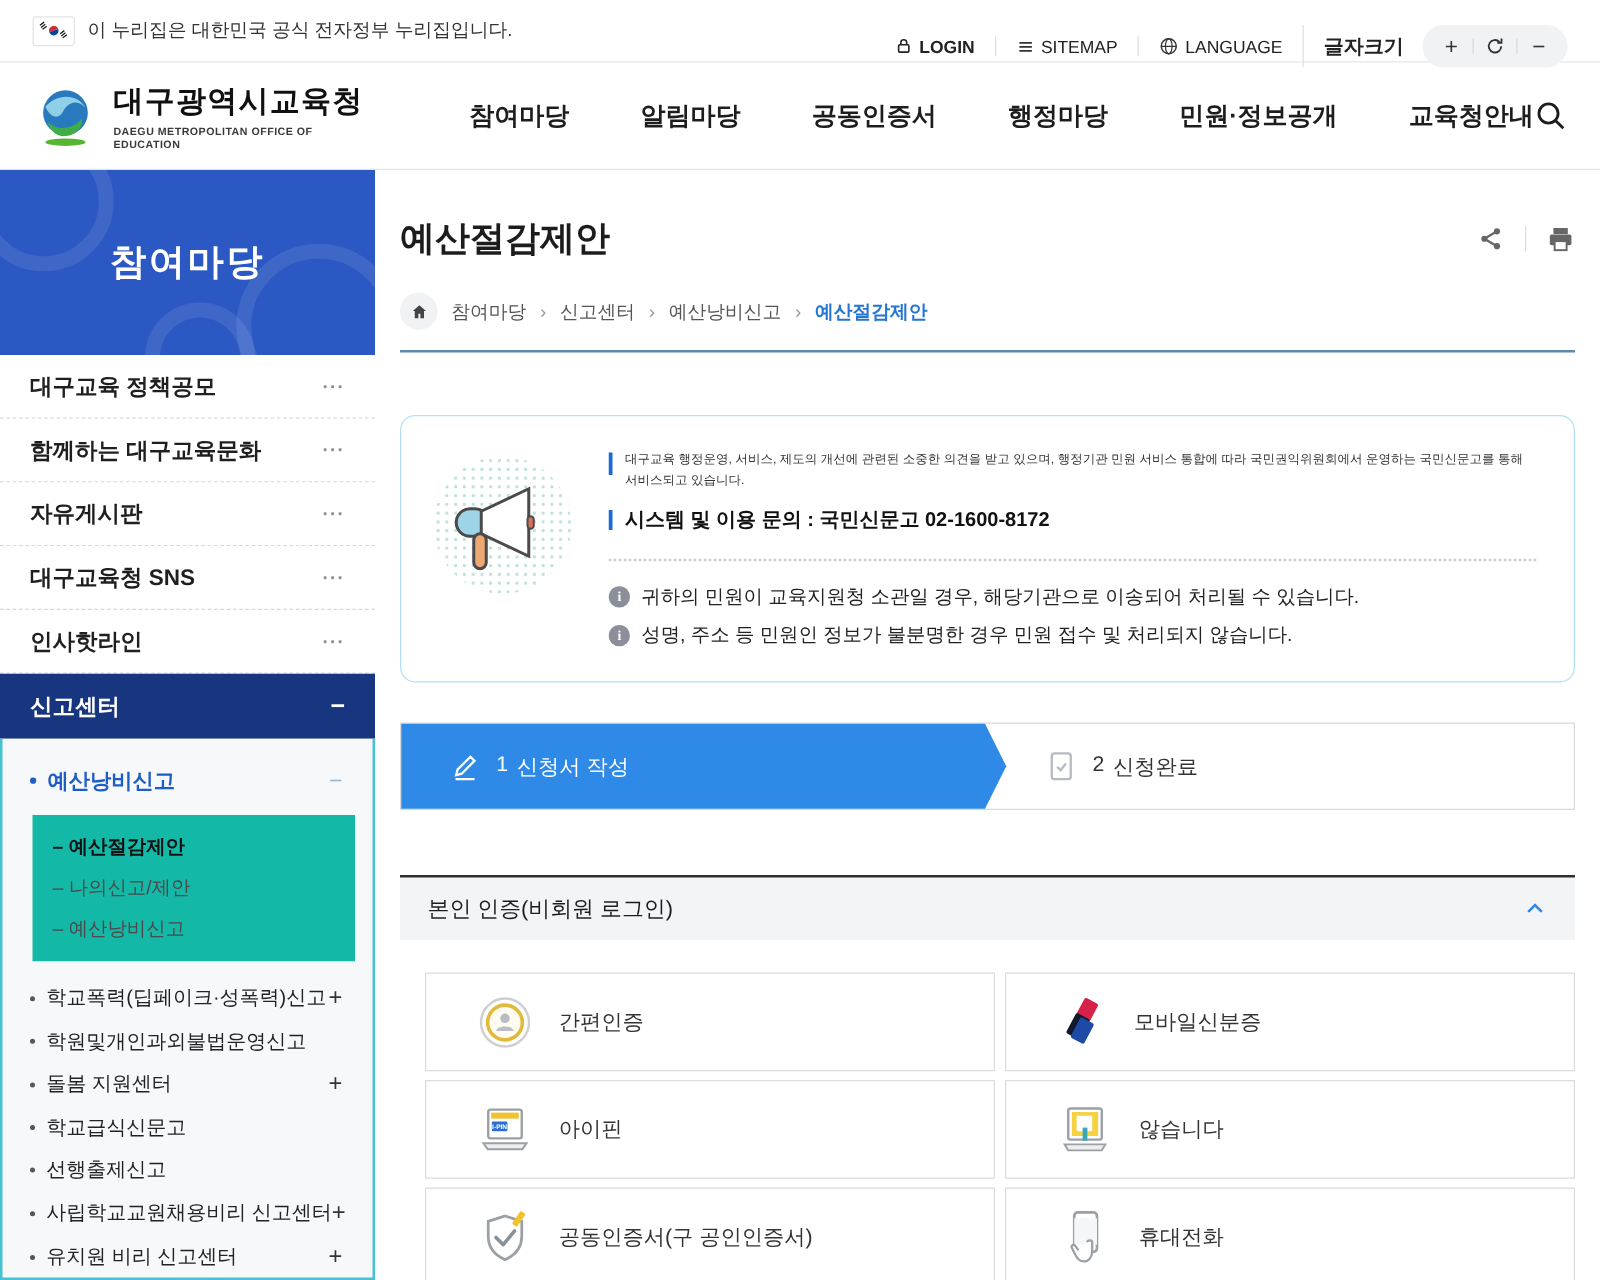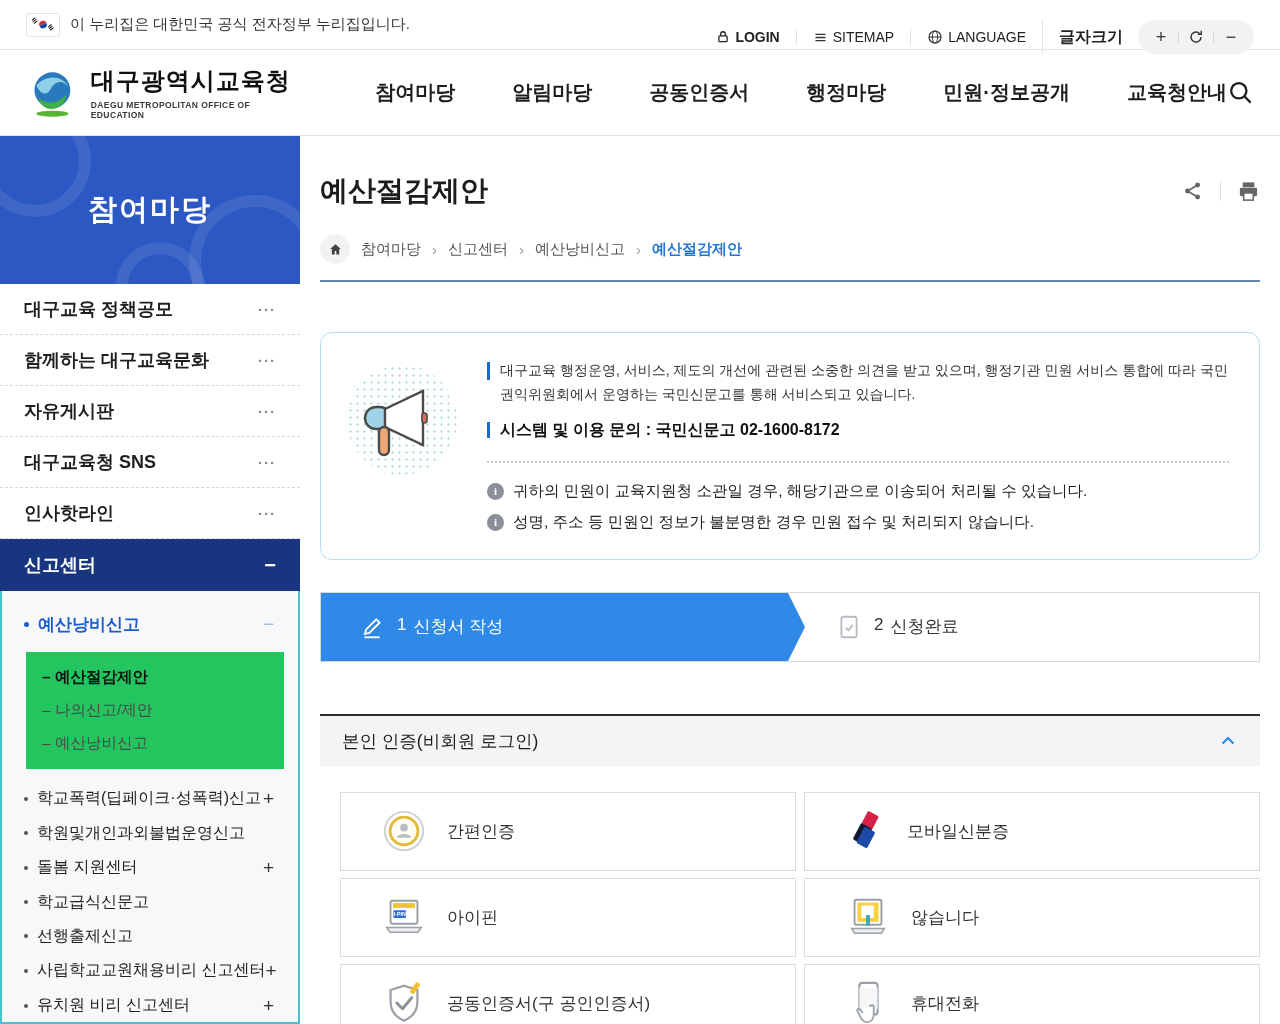--- a/index.html
+++ b/index.html
@@ -48,21 +48,21 @@
   .side-more { color:#8a8a8a; font-size:15px; letter-spacing:1px; }
   .side-item.active { background:#17367f; color:#fff; border-bottom:none; height:52px; }
   .side-item.active .side-state { color:#fff; font-size:20px; }
   .submenu { flex:1; border-left:2px solid #46c2d2; border-right:2px solid #46c2d2;
     border-bottom:2px solid #46c2d2; background:#f7f8f9; overflow:hidden; padding-top:16px; }
   .sub-group-hd { display:flex; align-items:center; justify-content:space-between;
     padding:6px 24px 6px 22px; cursor:pointer; }
   .sub-group-label { color:#1d5dc8; font-weight:bold; font-size:17px; display:flex; align-items:center; gap:9px; }
   .dot-blue { width:5px; height:5px; border-radius:50%; background:#1d5dc8; display:inline-block; }
   .sub-group-state { color:#9db1d8; font-size:18px; }
-  .subsub { background:#22c55e; margin:10px 14px 12px 24px; padding:9px 0; }
+  .subsub { background:#14b8a6; margin:10px 14px 12px 24px; padding:9px 0; }
   .subsub-item { font-size:15.5px; color:#4a4a4a; padding:6px 16px; cursor:pointer; }
   .subsub-item.current { color:#111; font-weight:bold; }
   .submenu-item { display:flex; align-items:center; justify-content:space-between;
     padding:6.5px 24px 6.5px 22px; cursor:pointer; }
   .submenu-label { font-size:16px; color:#222; display:flex; align-items:center; gap:9px; white-space:nowrap; }
   .dot-dark { width:4px; height:4px; border-radius:50%; background:#555; display:inline-block; flex-shrink:0; }
   .sub-plus { color:#333; font-size:19px; font-weight:400; }
 
   
   .content { flex:1; padding:36px 20px 0 20px; overflow:hidden; }
@@ -82,21 +82,21 @@
 
   .info-box { margin-top:50px; border:1px solid #b4dff0; border-radius:12px;
     padding:26px 30px 26px 26px; display:flex; gap:30px; }
   .illust { width:110px; height:110px; border-radius:50%; flex-shrink:0; position:relative;
     background-image:radial-gradient(#bfe2dd 1.2px, transparent 1.4px); background-size:7px 7px;
     margin-top:6px; }
   .illust svg { position:absolute; left:8px; top:14px; }
   .info-text { flex:1; }
   .lead-bar { display:flex; gap:10px; }
   .lead-bar .bar { width:3px; background:#1a6ad4; flex-shrink:0; height:18px; margin-top:3px; }
-  .lead-p { font-size:14px; line-height:1.7; color:#333; }
+  .lead-p { font-size:10px; line-height:1.7; color:#333; }
   .contact-row { display:flex; gap:10px; margin-top:13px; }
   .contact-p { font-size:16px; font-weight:bold; color:#111; }
   .dotted-sep { border-top:2px dotted #c8ccd2; margin:20px 0 18px; }
   .notice { display:flex; align-items:center; gap:9px; margin-top:10px; }
   .i-circ { width:17px; height:17px; border-radius:50%; background:#8a8f99; color:#fff;
     font-size:11px; font-weight:bold; display:flex; align-items:center; justify-content:center;
     font-family:"Liberation Serif",serif; flex-shrink:0; }
   .notice-p { font-size:15.5px; color:#222; }
 
   .steps { margin-top:32px; border:1px solid #d9d9d9; height:70px; display:flex; background:#fff; }

